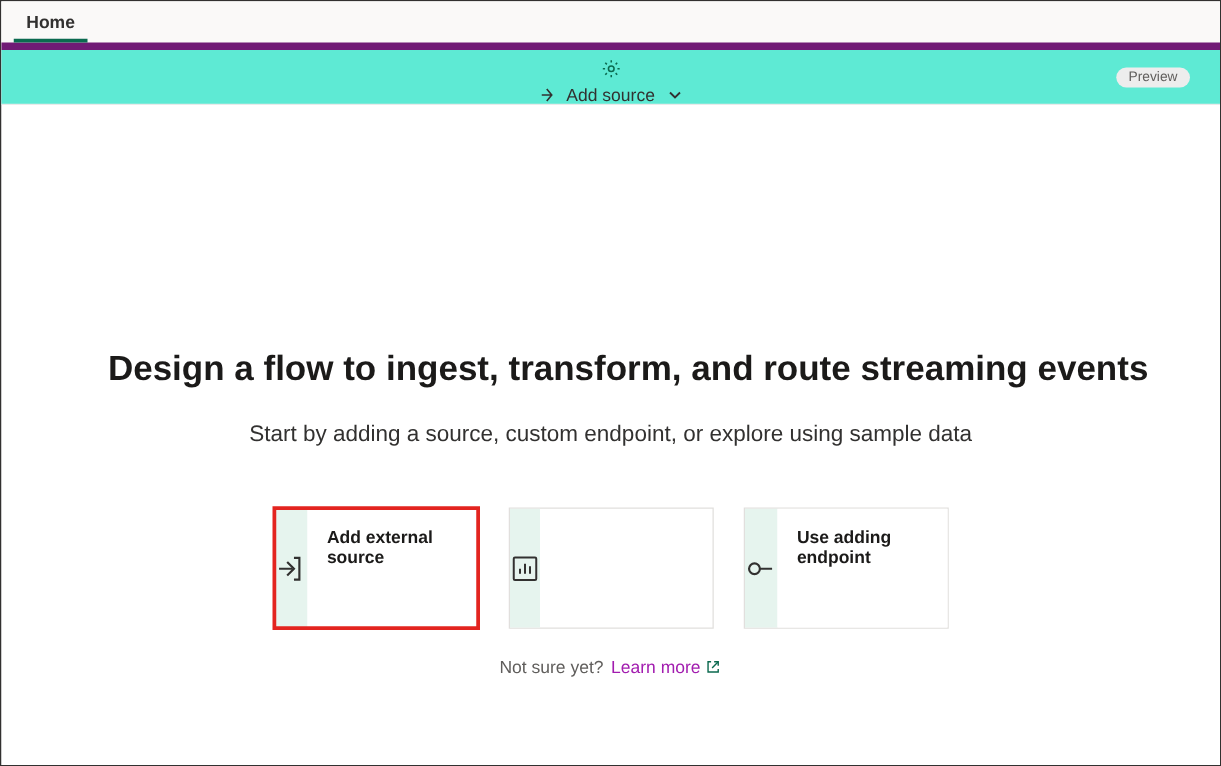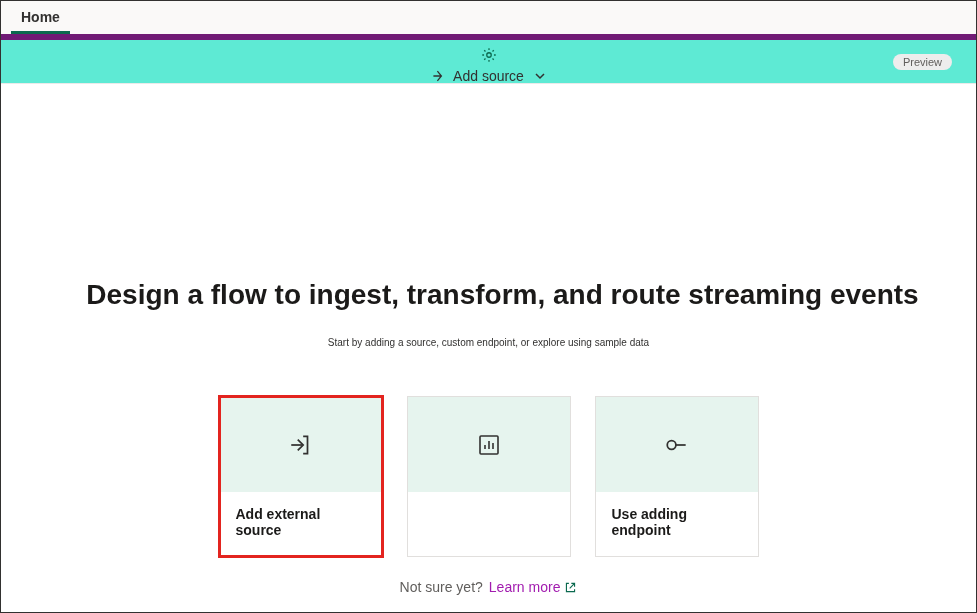--- a/index.html
+++ b/index.html
@@ -79,36 +79,35 @@
     }
     .heading {
       font-size: 28px;
       font-weight: 600;
       color: #1b1a19;
       text-align: center;
       margin-bottom: 26px;
       margin-left: 28px;
     }
     .subheading {
-      font-size: 10px;
+      font-size: 18px;
       color: #323130;
       text-align: center;
       margin-bottom: 48px;
     }
     .cards-row {
       display: flex;
       gap: 24px;
     }
     .card {
       width: 164px;
       border: 1px solid #e1dfdd;
       background: #ffffff;
       cursor: pointer;
       display: flex;
-      flex-direction: column;
     }
     .card.highlight {
       outline: 3px solid #e3241f;
       outline-offset: -2px;
     }
     .card-top {
       height: 95px;
       background: #e6f4ee;
       display: flex;
       align-items: center;

